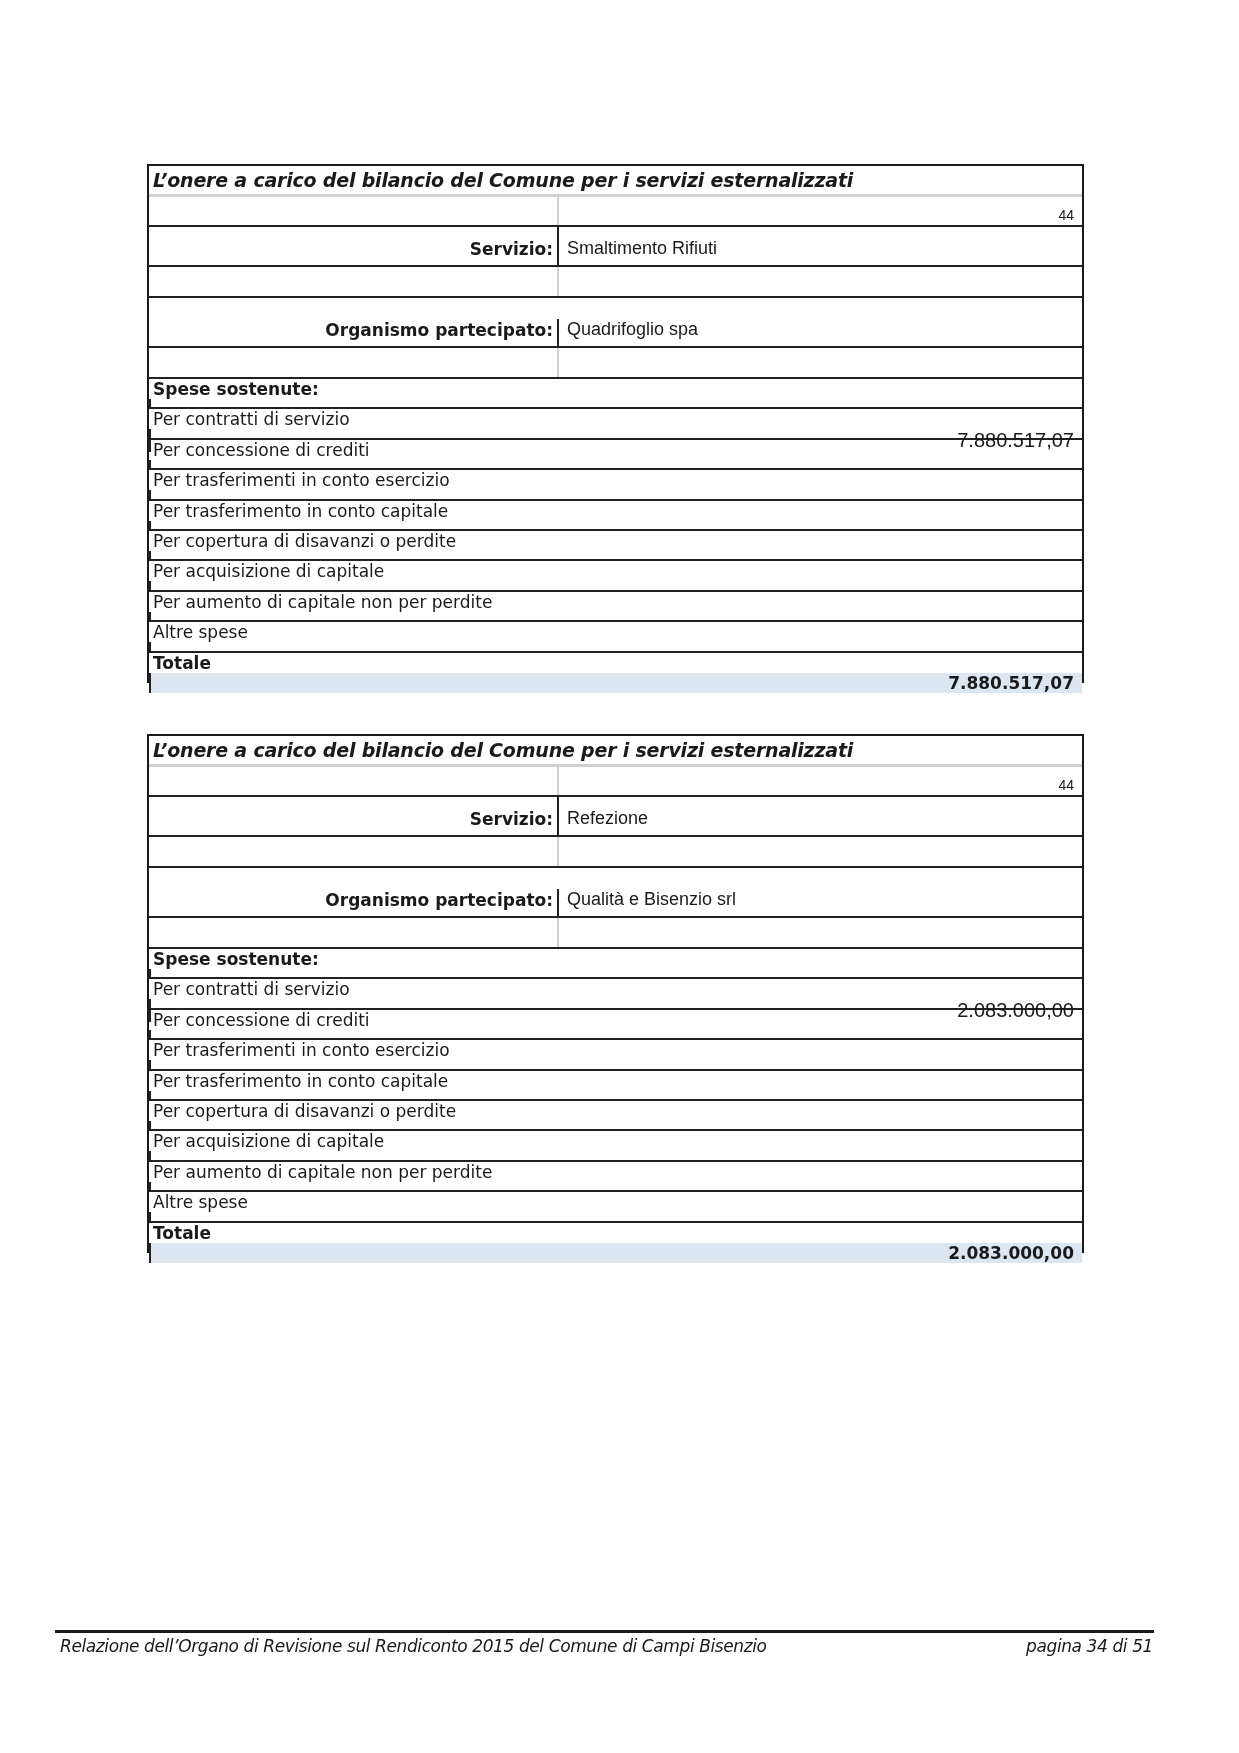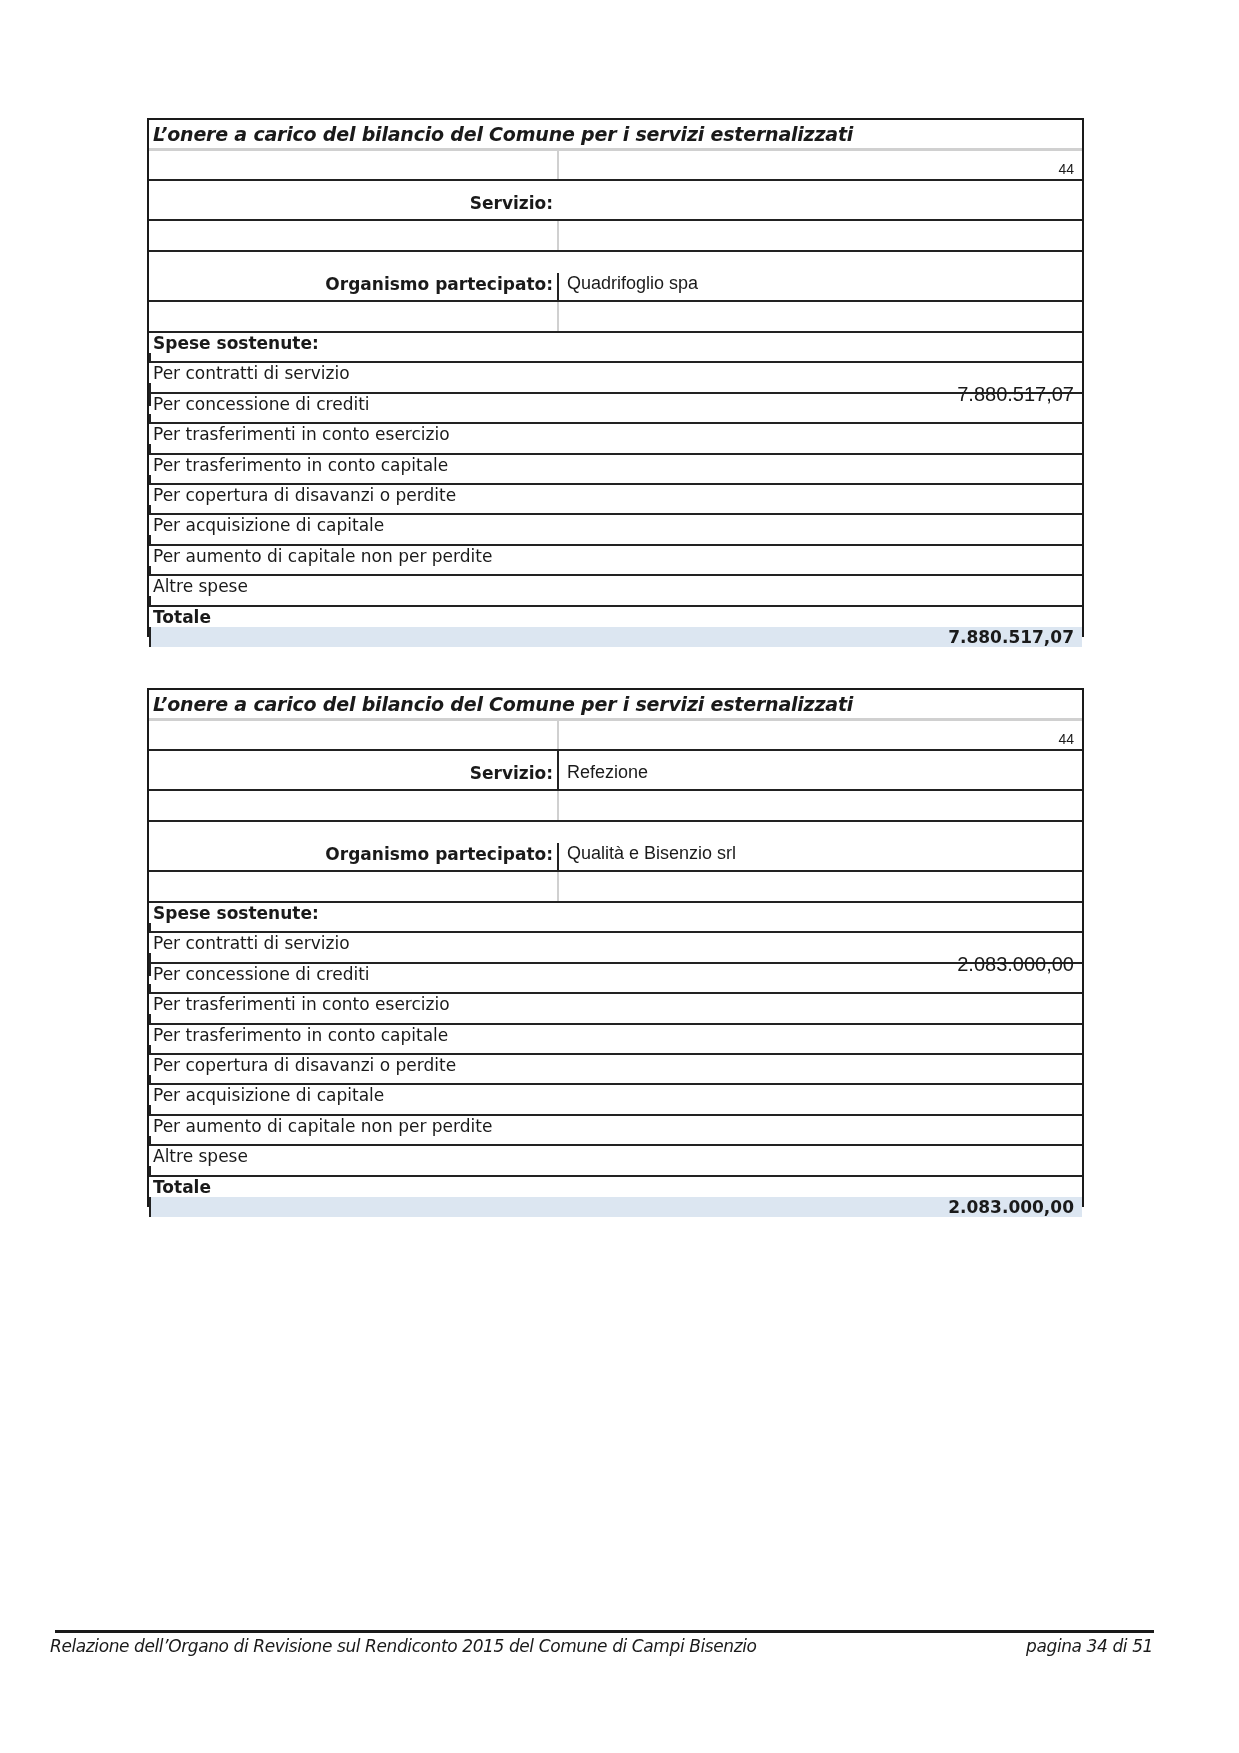--- a/index.html
+++ b/index.html
@@ -1,17 +1,17 @@
 <!DOCTYPE html>
 <html><head>
 <meta charset="utf-8">
 <style>
   html, body { margin: 0; padding: 0; background: #ffffff; }
   body { width: 1239px; height: 1753px; position: relative; overflow: hidden; font-family: "DejaVu Sans", sans-serif; color: #1a1a1a; }
-  .tbl { position: absolute; left: 147px; width: 937px; border: 2px solid #1a1a1a; box-sizing: border-box; }
+  .tbl { position: absolute; left: 147px; width: 937px; border: 2px solid #1a1a1a; box-sizing: border-box; margin-top: 46px; }
   .tbl.t1 { top: 118px; }
   .tbl.t2 { top: 688px; }
   .row { display: flex; box-sizing: border-box; border-top: 2px solid #222; }
   .row.first { border-top: none; }
   .row.light { border-top: 3px solid #d0d0d0; }
   .row.lightdiv .c2 { border-left: 2px solid #d0d0d0; }
   .c1 { width: 408px; box-sizing: border-box; padding: 0 4px; display: flex; align-items: center; font-size: 17px; white-space: nowrap; }
   .c2 { flex: 1; box-sizing: border-box; border-left: 2px solid #222; padding: 0 8px; display: flex; align-items: center; font-size: 17px; white-space: nowrap; }
   .title { width: 100%; padding: 0 4px; font-size: 19px; font-weight: bold; font-style: italic; display: flex; align-items: center; font-family: "DejaVu Sans", sans-serif; letter-spacing: -0.2px; }
   .h-title { height: 28px; }
@@ -20,36 +20,37 @@
   .h-big2 { height: 50px; align-items: flex-end; }
   .h-std { height: 30.4px; flex-direction: column; }
   .right { justify-content: flex-end; }
   .bold { font-weight: bold; }
   .narrow { font-family: "Liberation Sans", sans-serif; font-size: 18px; }
   .num { font-family: "Liberation Sans", sans-serif; font-size: 20px; }
   .big .c1, .big .c2 { align-items: flex-end; padding-bottom: 6px; }
   .small { font-size: 14px; font-family: "Liberation Sans", sans-serif; align-items: flex-end; padding-bottom: 2px; }
   .tot .c2 { background: #dce6f1; }
   .footer-line { position: absolute; left: 55px; top: 1630px; width: 1099px; height: 3px; background: #1a1a1a; }
-  .footer-left { position: absolute; left: 50px; top: 1636px; font-style: italic; font-size: 17px; font-family: "DejaVu Sans", sans-serif; letter-spacing: -0.4px; }
+  .footer-left { position: absolute; left: 60px; top: 1636px; font-style: italic; font-size: 17px; font-family: "DejaVu Sans", sans-serif; letter-spacing: -0.4px; }
   .footer-right { position: absolute; right: 86px; top: 1636px; font-style: italic; font-size: 17px; font-family: "DejaVu Sans", sans-serif; letter-spacing: -0.4px; }
 </style>
 </head>
 <body>
 
 <div class="tbl t1">
   <div class="row first h-title">
     <div class="title">L’onere a carico del bilancio del Comune per i servizi esternalizzati</div>
   </div>
   <div class="row light lightdiv h-blank">
     <div class="c1"></div>
     <div class="c2 right small">44</div>
   </div>
   <div class="row big h-big">
     <div class="c1 right bold">Servizio:</div>
+    <div class="c2 narrow">Smaltimento Rifiuti</div>
   </div>
   <div class="row lightdiv h-blank">
     <div class="c1"></div>
       <div class="c2"></div>
   </div>
   <div class="row big h-big2">
     <div class="c1 right bold">Organismo partecipato:</div>
     <div class="c2 narrow">Quadrifoglio spa</div>
   </div>
   <div class="row lightdiv h-blank">

